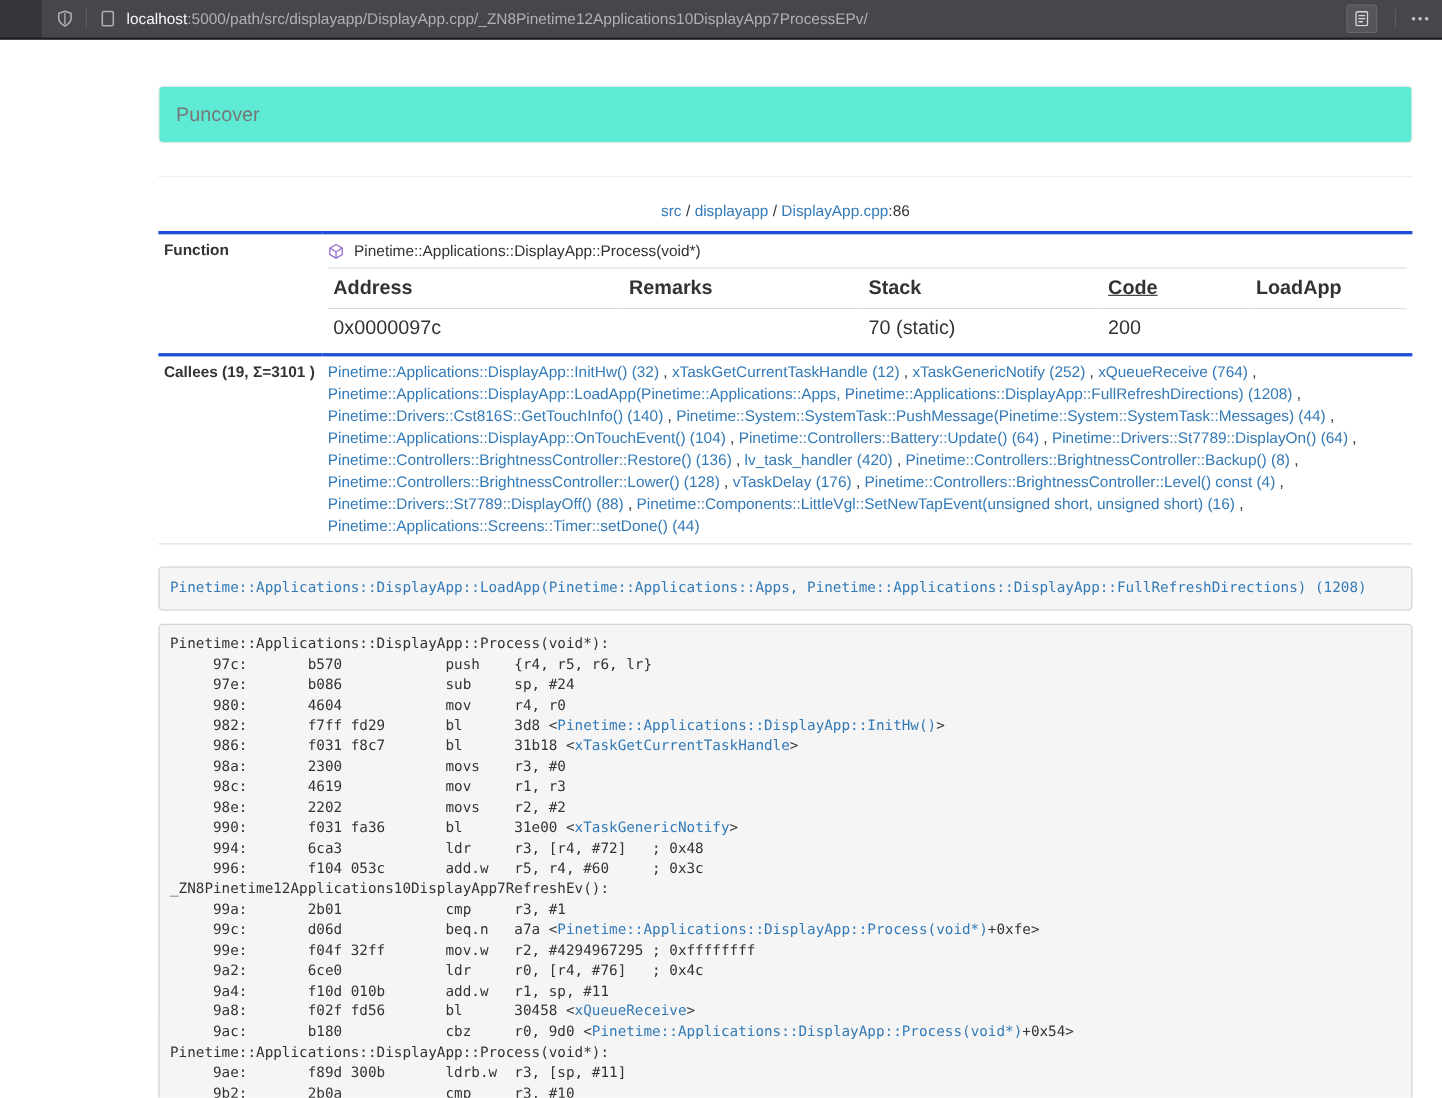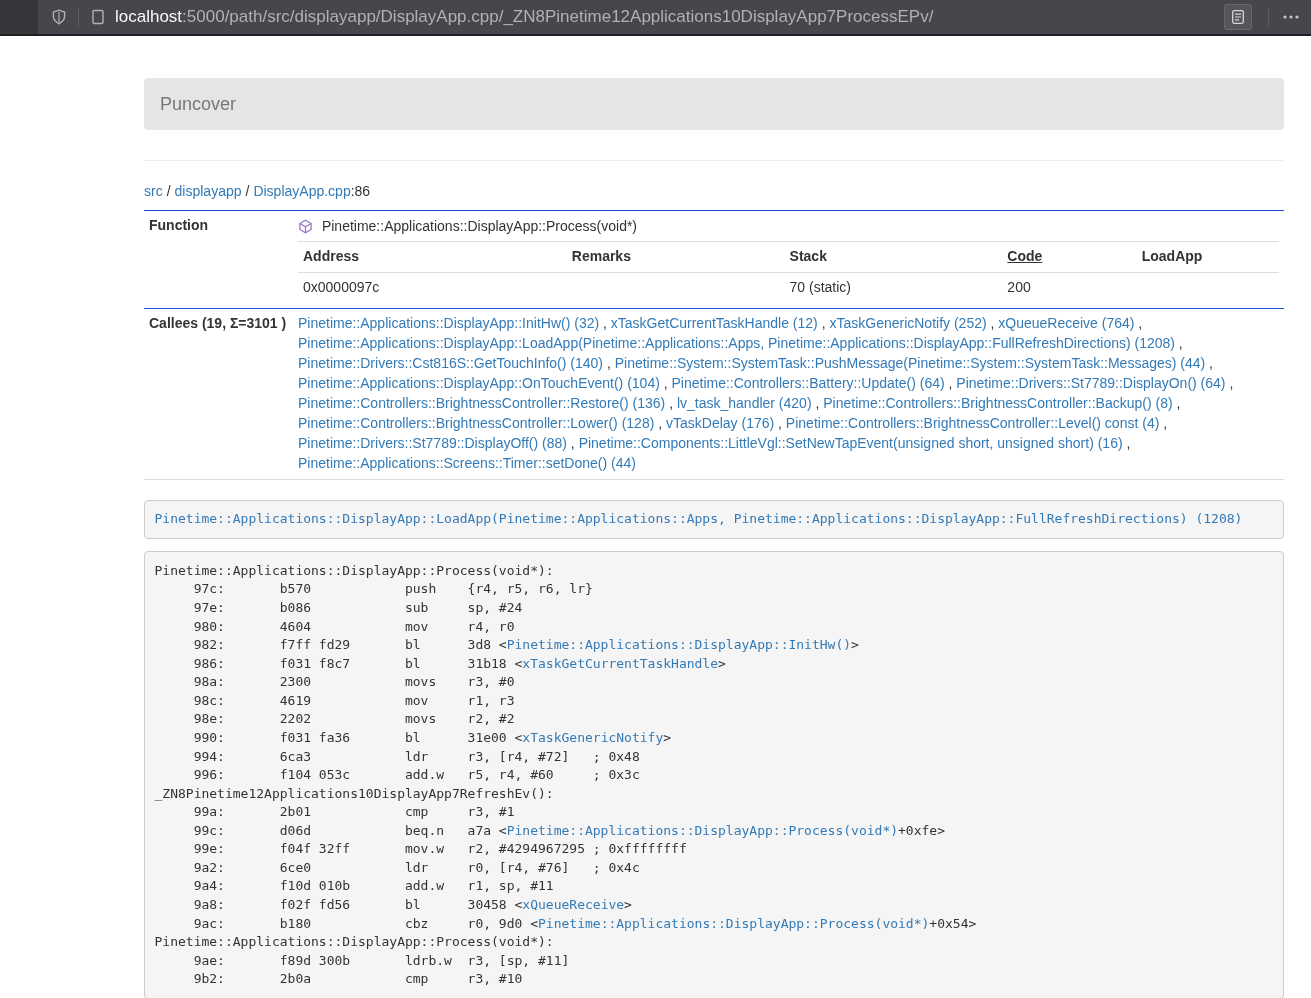--- a/index.html
+++ b/index.html
@@ -12,54 +12,54 @@
     height:34px;background:#36363b;border-bottom:2px solid #1f1f23;
     display:flex;align-items:stretch;
   }
   .url-field{
     flex:1;margin-left:38px;background:#46464c;
     display:flex;align-items:center;padding:0 6px 0 10px;min-width:0;
   }
   .ic{display:inline-flex;align-items:center;justify-content:center;width:22px;height:22px;flex:none;}
   .vsep{width:1px;height:18px;background:#5c5c62;margin:0 8px;flex:none;}
   .url-text{
-    flex:1;font-size:17px;color:#b1b1b3;white-space:nowrap;overflow:hidden;
+    flex:1;font-size:14px;color:#b1b1b3;white-space:nowrap;overflow:hidden;
     margin-left:6px;
   }
   .url-text b{color:#f9f9fa;font-weight:normal;}
   .reader-btn{
     width:26px;height:24px;border-radius:3px;background:#55555b;border:1px solid #68686e;
     display:inline-flex;align-items:center;justify-content:center;flex:none;margin-right:8px;
   }
   .more-btn{
     width:28px;height:24px;display:inline-flex;align-items:center;justify-content:center;flex:none;
   }
   
   .page{margin:42px 27px 0 144px;width:1140px;}
   .navbar{
-    height:50px;background:#e5e5e5;border:1px solid #e7e7e7;border-radius:4px;
+    height:50px;background:#5eead4;border:1px solid #e7e7e7;border-radius:4px;
     margin-bottom:30px;display:flex;align-items:center;
   }
   .brand{font-size:18px;color:#777;padding:0 15px;line-height:20px;}
   hr.sep{border:0;border-top:1px solid #eee;margin:0 0 20px;}
-  .breadcrumb{font-size:14px;line-height:20px;margin-bottom:9px;}
+  .breadcrumb{font-size:14px;line-height:20px;margin-bottom:9px;text-align:center;}
   a.blk{color:#337ab7;text-decoration:none;}
   .crumb-sep{color:#333;margin:0 4px;}
   
   table.info{width:100%;border-collapse:collapse;margin-bottom:20px;border-bottom:1px solid #ddd;}
   table.info>tbody>tr>th,table.info>tbody>tr>td{
-    border-top:1px solid #1d4ed8;padding:5px;font-size:14px;line-height:1.42857;
+    border-top:3px solid #1d4ed8;padding:5px;font-size:14px;line-height:1.42857;
     vertical-align:top;text-align:left;
   }
   th.rowlabel{width:139px;font-weight:bold;white-space:nowrap;}
   .fn-name{line-height:20px;}
   .cube{vertical-align:-3px;margin-right:5px;}
   table.inner{width:100%;border-collapse:collapse;margin-top:5px;}
   table.inner th,table.inner td{
-    border-top:1px solid #ddd;padding:5px;font-size:14px;line-height:1.42857;text-align:left;
+    border-top:1px solid #ddd;padding:5px;font-size:18px;line-height:1.42857;text-align:left;
   }
   table.inner th{font-weight:bold;}
   .c-addr{width:27.4%;} .c-rem{width:22.2%;margin-top:31px;} .c-stack{width:22.2%;} .c-code{width:13.7%;text-decoration:underline;} .c-static{width:14.5%;}
   .callees{line-height:20px;}
   
   pre.box{
     background:#f5f5f5;border:1px solid #ccc;border-radius:4px;
     padding:9.5px;margin:0 0 12px;
     font-family:"DejaVu Sans Mono","Liberation Mono",monospace;
     font-size:13px;line-height:1.42857;color:#333;white-space:pre;overflow:hidden;

